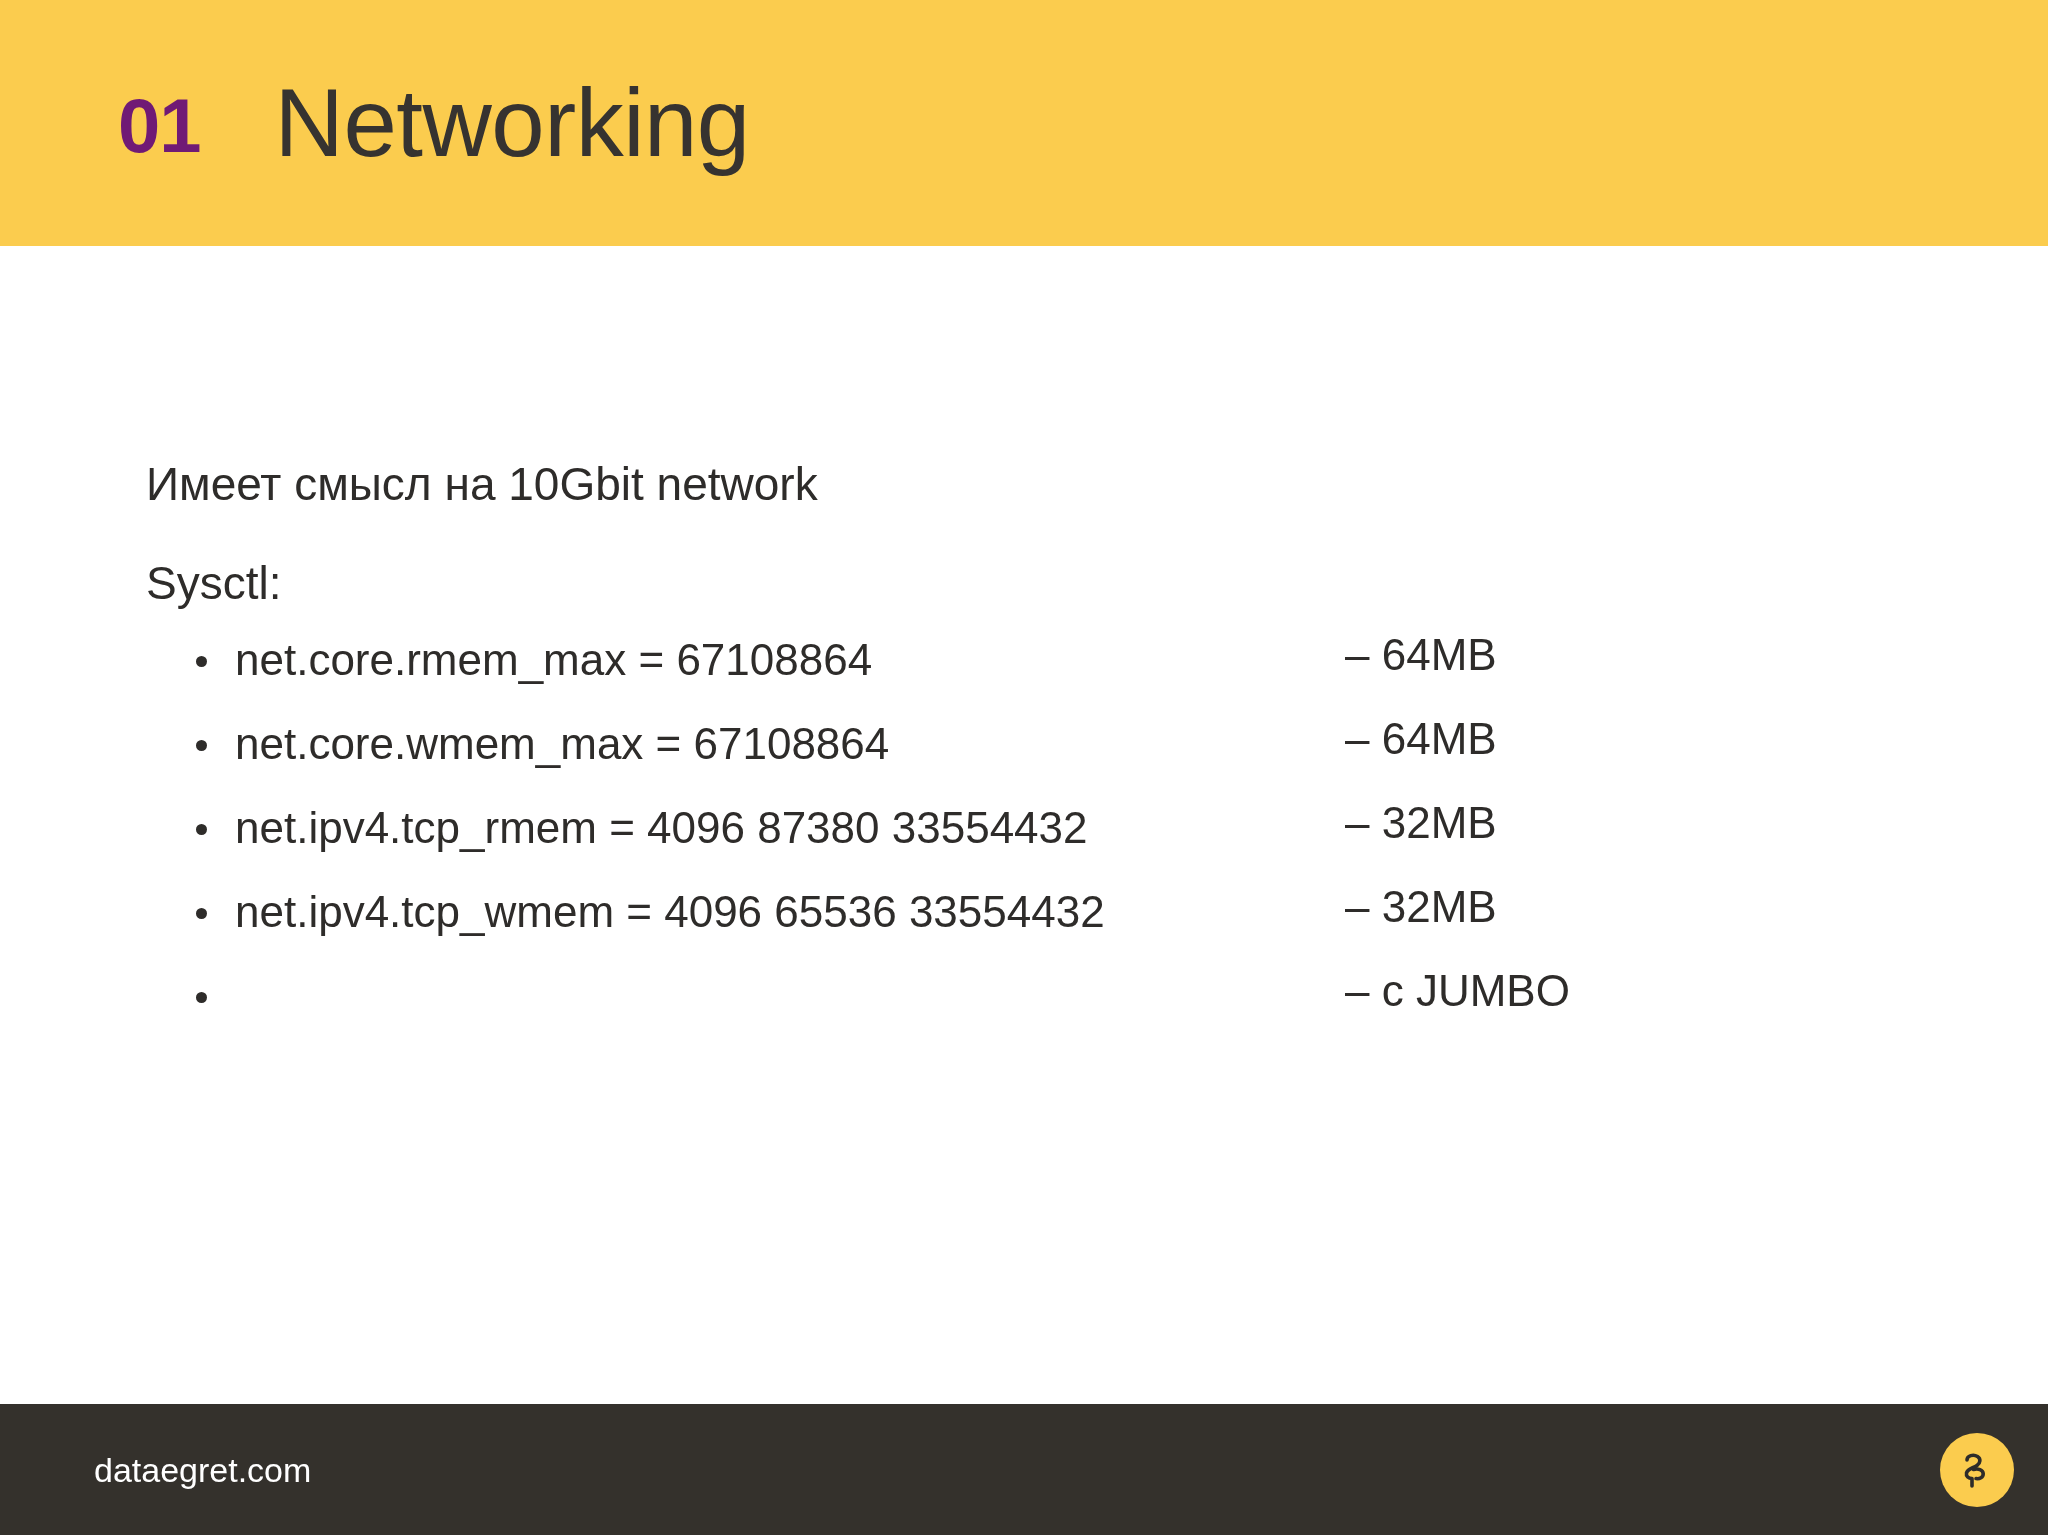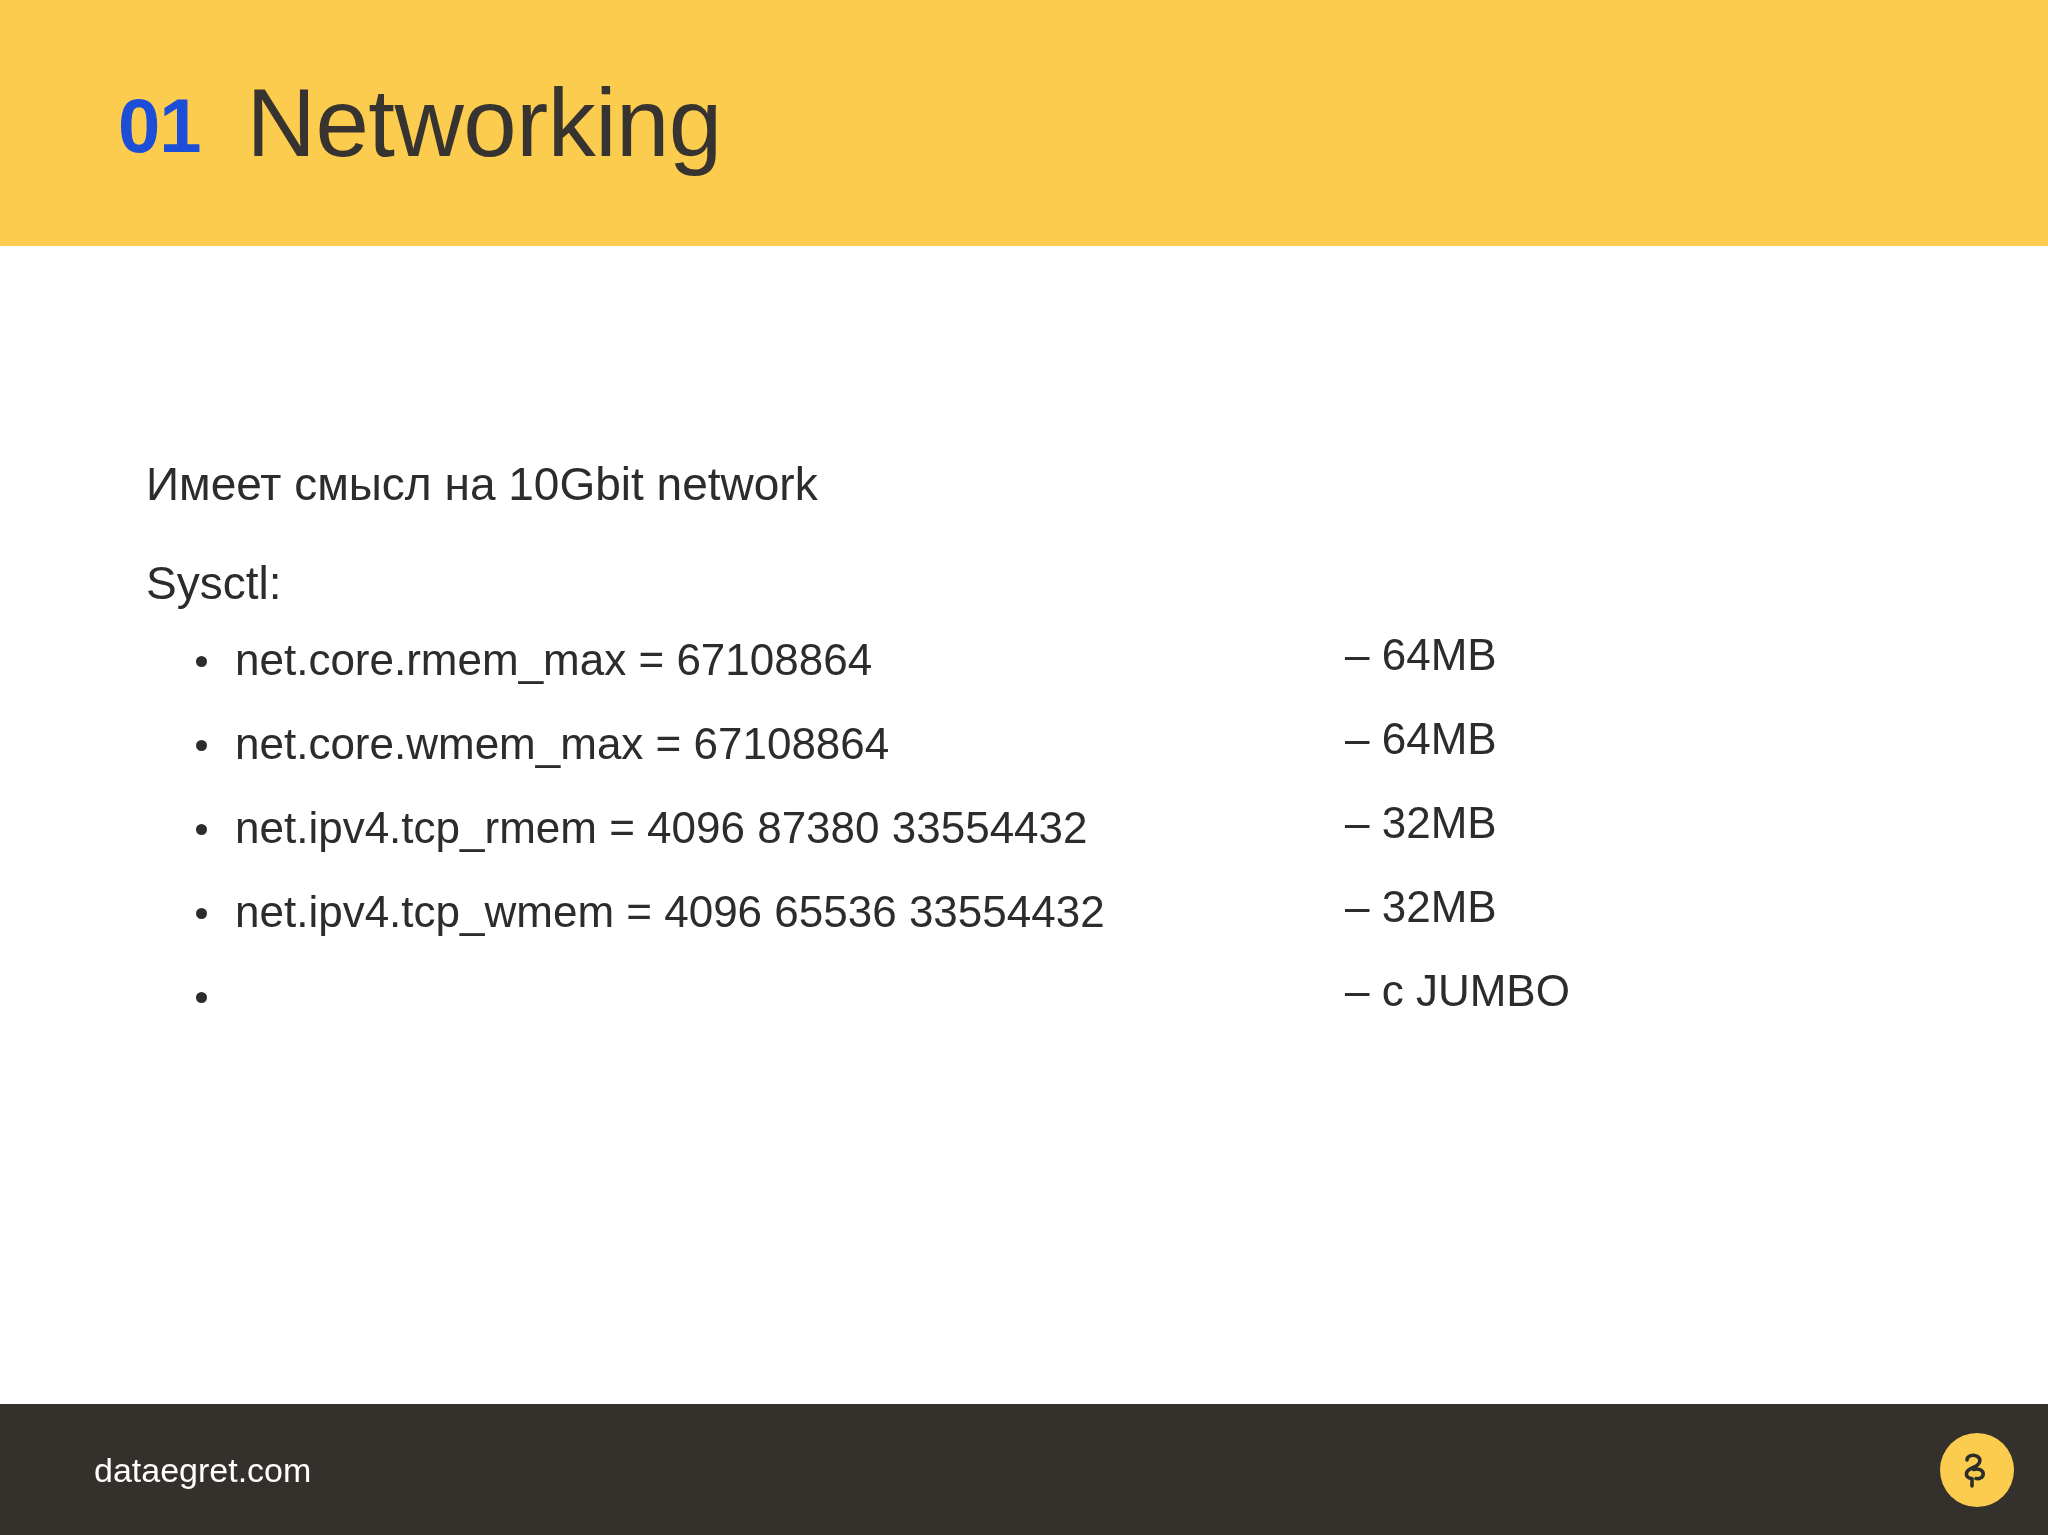--- a/index.html
+++ b/index.html
@@ -23,33 +23,33 @@
     left: 0;
     width: 2048px;
     height: 246px;
     background: #FBCC4E;
     display: flex;
     align-items: center;
     box-sizing: border-box;
     padding-left: 118px;
   }
   .slide-number {
-    color: #1d4ed8;
+    color: #701a75;
     font-size: 76px;
     font-weight: bold;
     letter-spacing: -1px;
     line-height: 1;
     margin-top: 6px;
   }
   .slide-title {
     color: #363330;
     font-size: 96px;
     font-weight: normal;
     line-height: 1;
-    margin-left: 46px;
+    margin-left: 74px;
     letter-spacing: -0.5px;
   }
 
   
   .content {
     position: absolute;
     top: 246px;
     left: 0;
     width: 2048px;
     height: 1158px;

